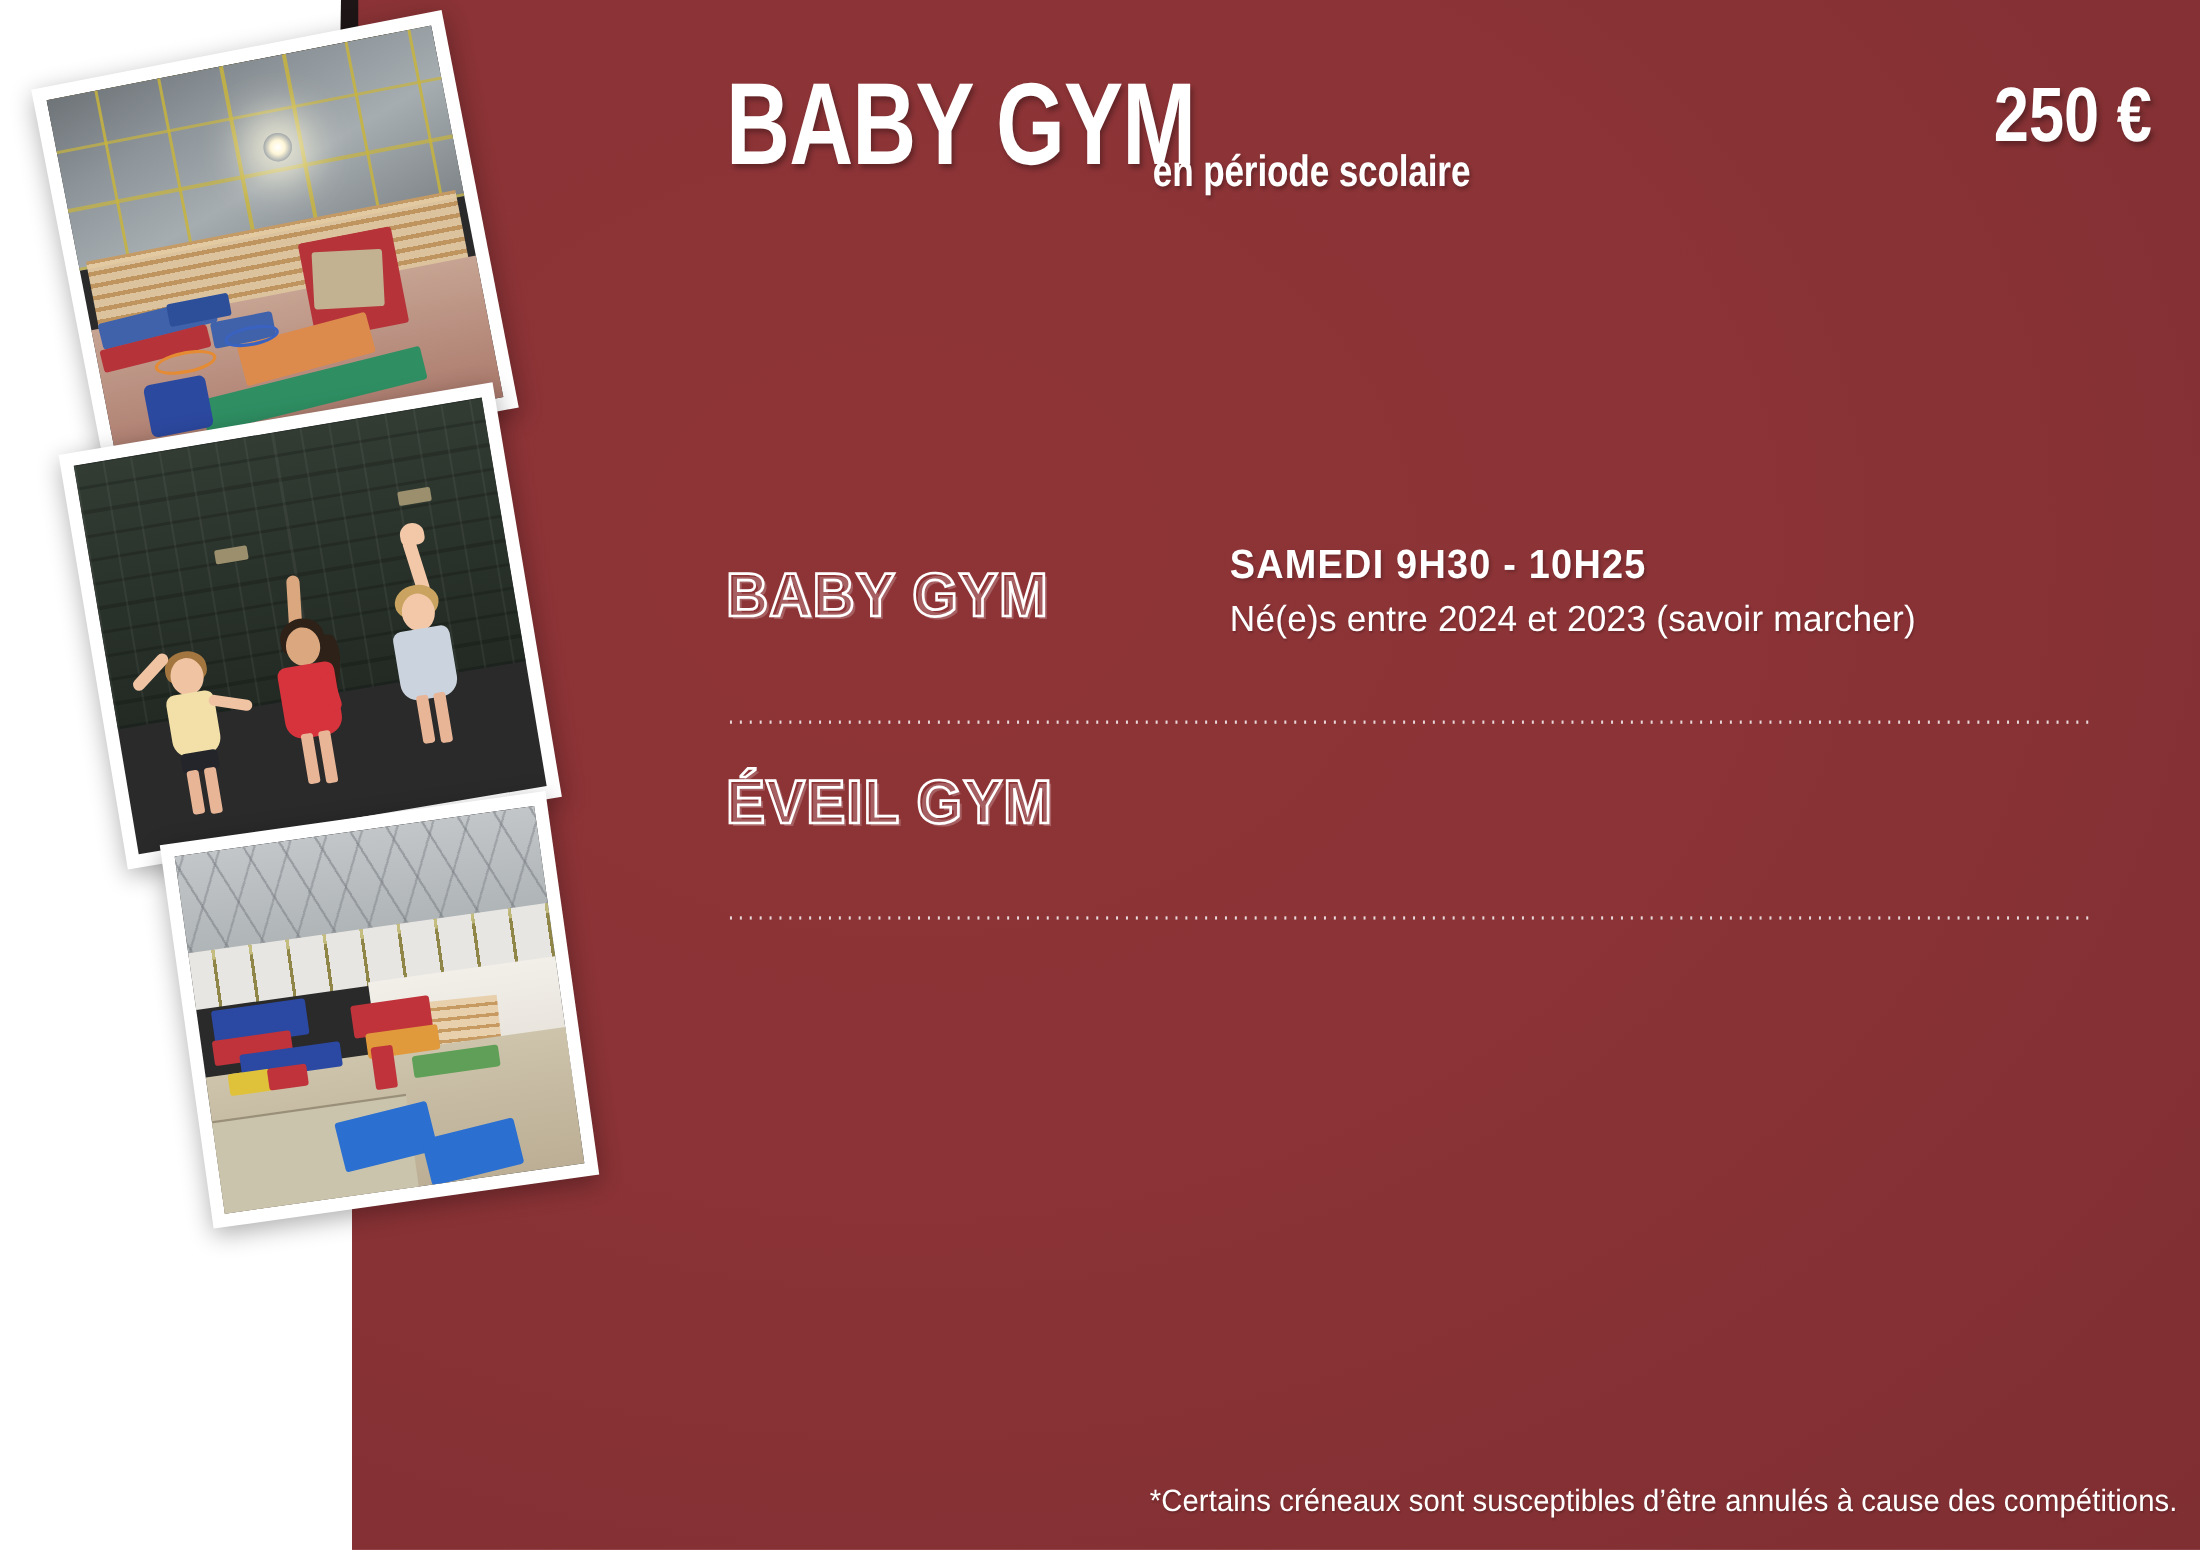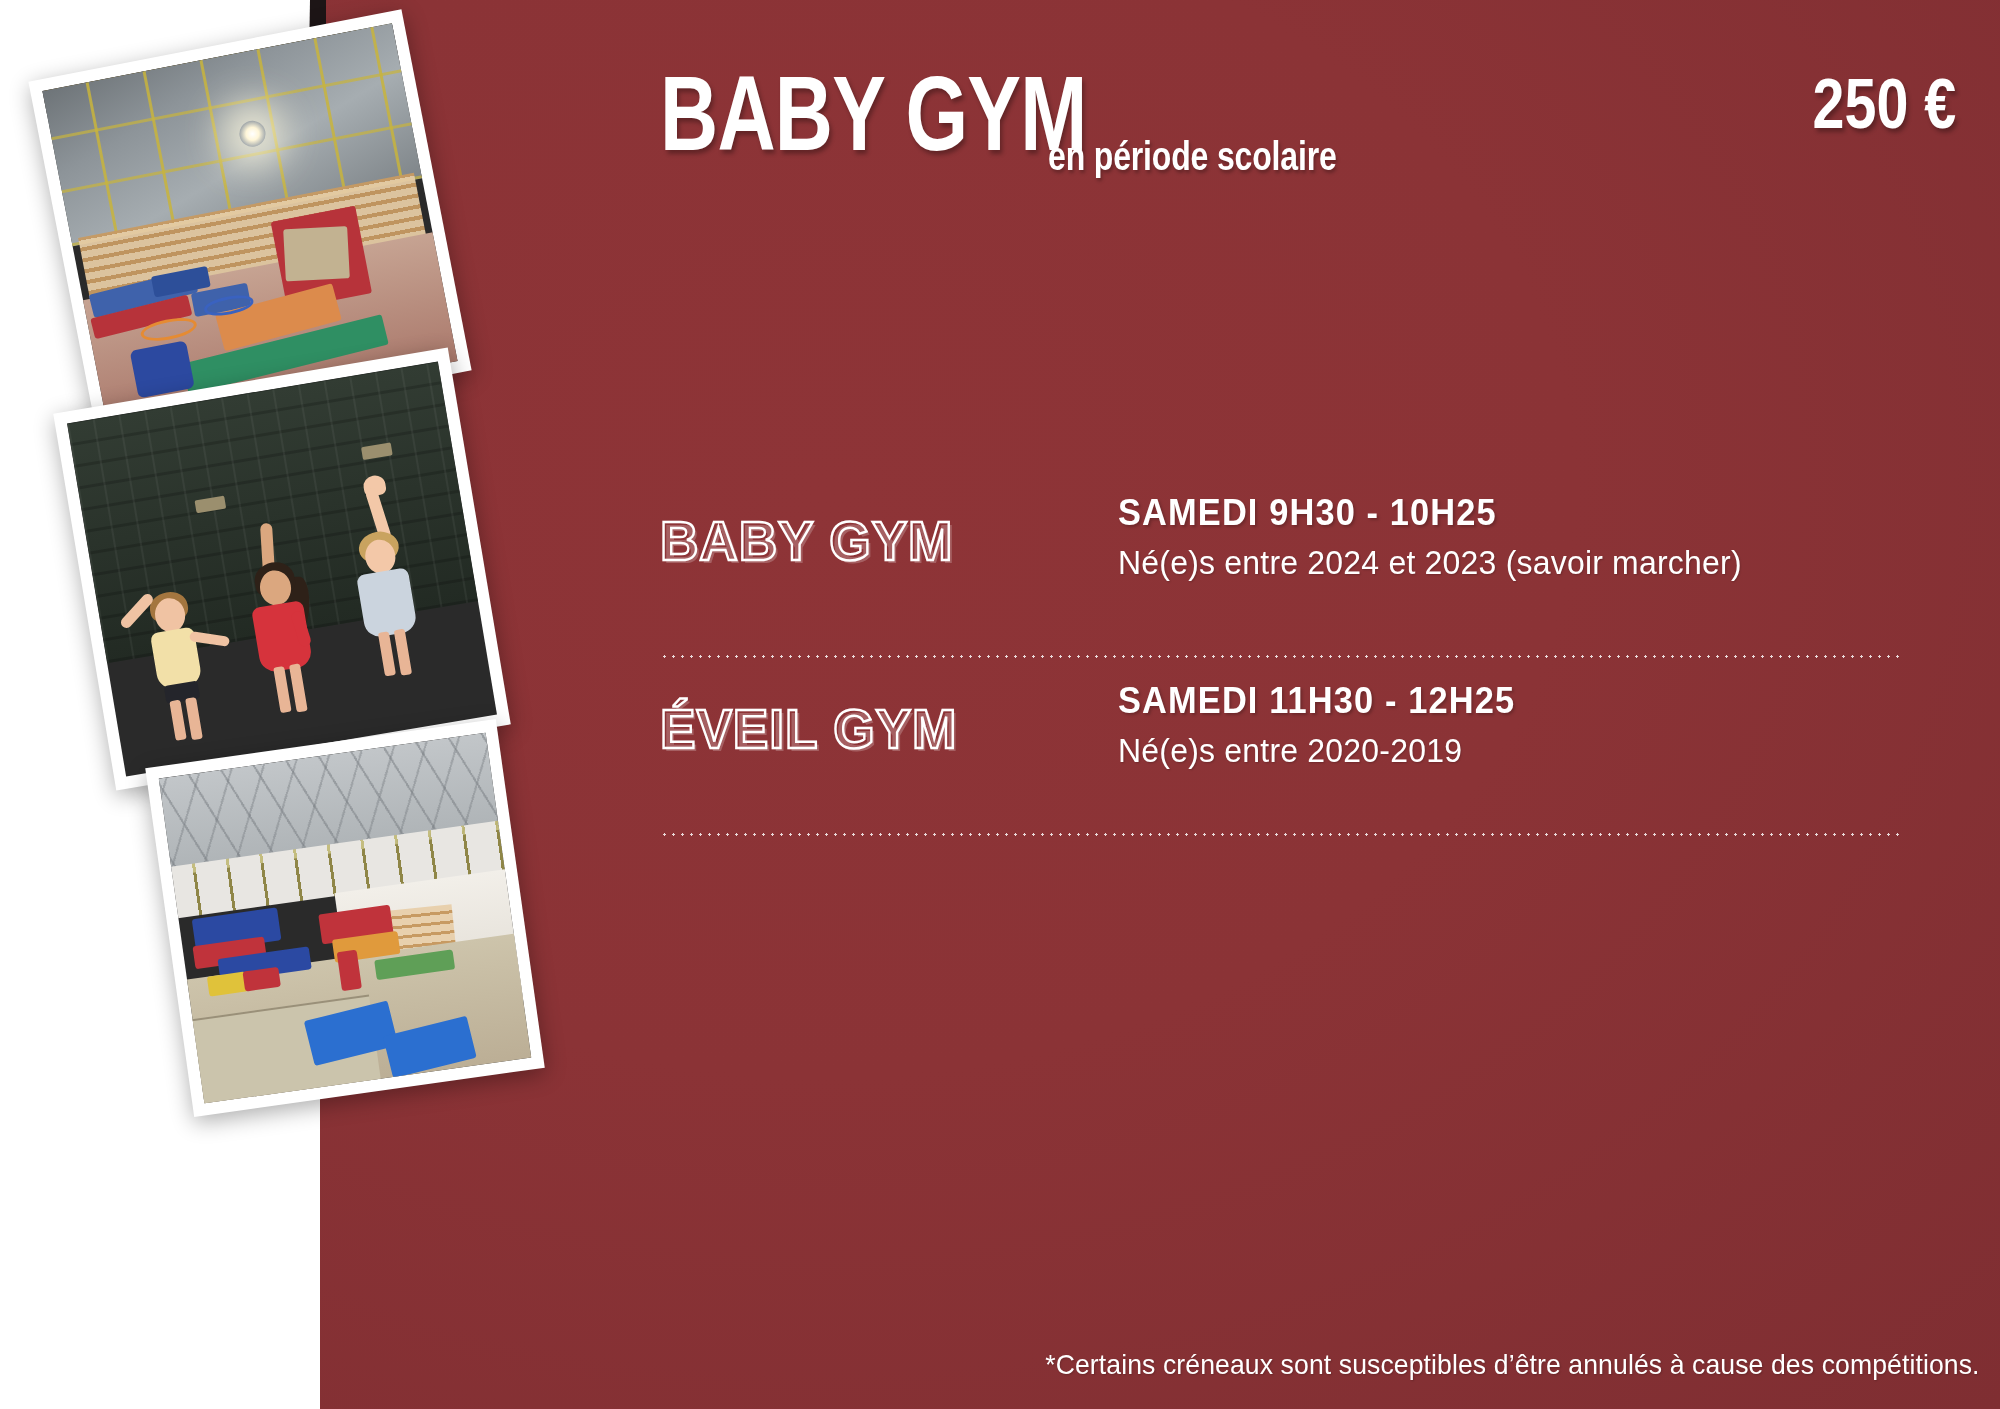--- a/index.html
+++ b/index.html
@@ -436,24 +436,20 @@
         <div class="det">
           <div class="time">SAMEDI 9H30 - 10H25</div>
           <div class="born">Né(e)s entre 2024 et 2023 (savoir marcher)</div>
         </div>
         <div class="divider"></div>
       </div>
 
 
       <div class="row">
         <div class="cat">ÉVEIL GYM</div>
-        <div class="det">
-          <div class="time">SAMEDI 11H30 - 12H25</div>
-          <div class="born">Né(e)s entre 2020-2019</div>
-        </div>
         <div class="divider"></div>
       </div>
 
     </div>
 
     <div class="footnote">*Certains créneaux sont susceptibles d’être annulés à cause des compétitions.</div>
 
   </div>
 </div>
 

